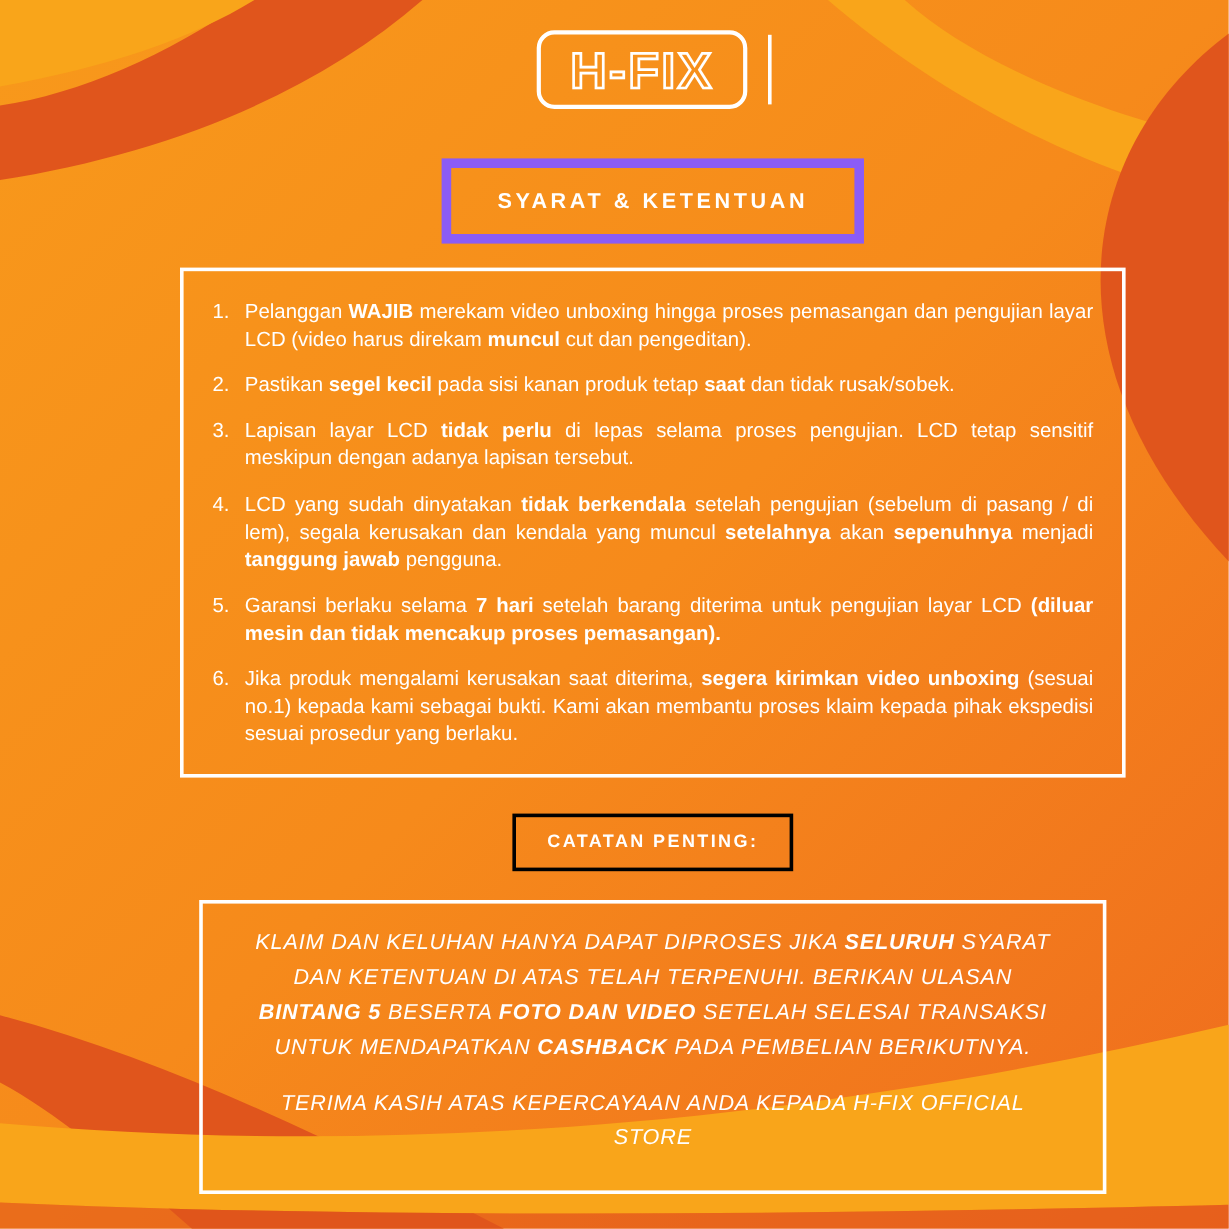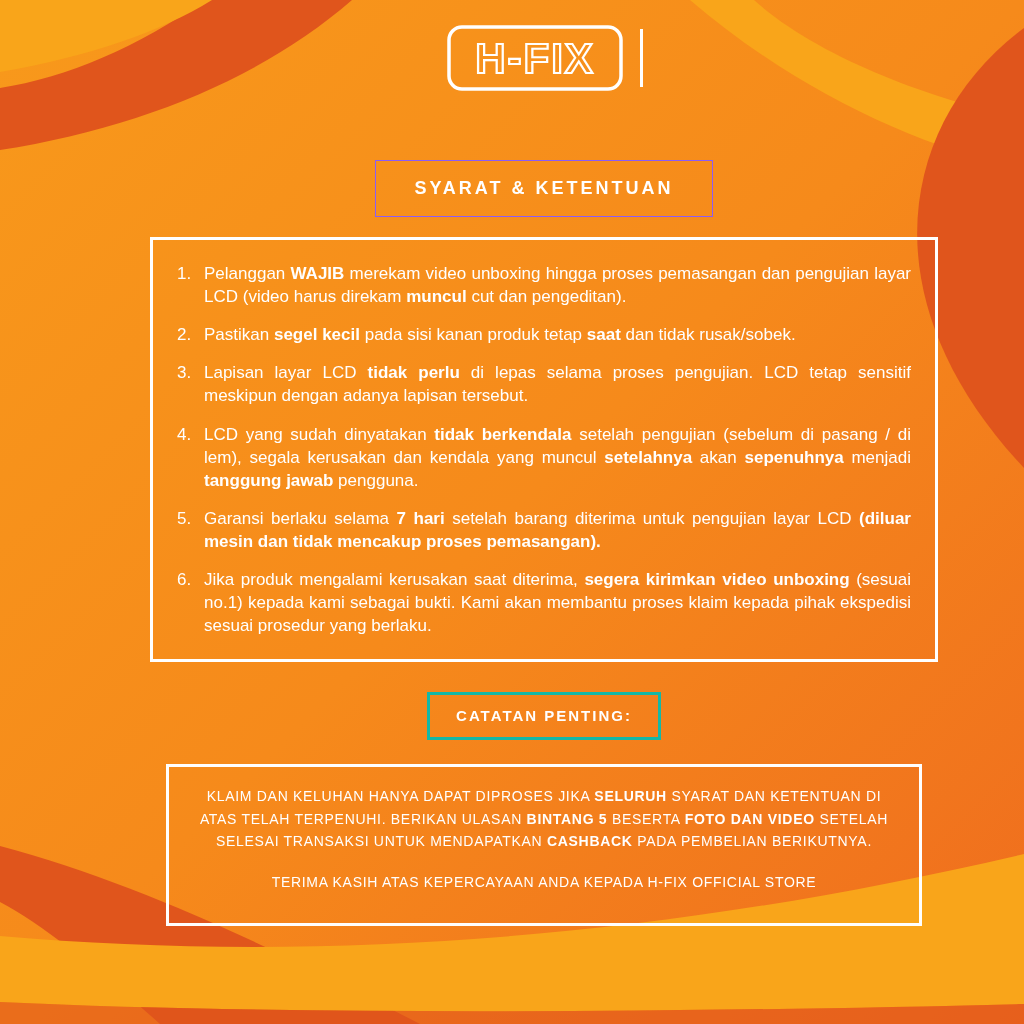--- a/index.html
+++ b/index.html
@@ -9,35 +9,35 @@
   .bg .dark{fill:var(--swoosh-dark,#e05a1c);}
   .bg .yellow{fill:var(--swoosh-yellow,#f9a51a);}
   .content{position:relative;z-index:1;display:flex;flex-direction:column;align-items:center;color:#fff;}
   
   .header{margin-top:16px;display:flex;align-items:center;gap:15px;}
   .logo-svg{display:block;}
   .logo-svg text{font-family:"Liberation Sans",sans-serif;font-weight:bold;}
   .logo-divider{width:3px;height:58px;background:#fff;}
   .store-label{font-weight:bold;font-size:25px;letter-spacing:2.5px;line-height:1.28;text-align:left;}
   
-  .title-box{margin-top:60px;border:1px solid #8b5cf6;padding:17px 38px;}
+  .title-box{margin-top:32px;border:8px solid #8b5cf6;padding:17px 38px;}
   .title-box span{font-size:18px;font-weight:bold;letter-spacing:3px;}
   
   .terms-box{margin-top:20px;width:788px;box-sizing:border-box;border:3px solid #fff;padding:22px 24px;}
   .term-item{display:flex;margin-bottom:15px;}
   .term-item:last-child{margin-bottom:0;}
   .term-num{width:27px;flex-shrink:0;font-size:17px;line-height:1.36;}
   .term-text{flex:1;font-size:17px;line-height:1.36;text-align:justify;}
   .b{font-weight:bold;}
   
-  .note-title-box{margin-top:30px;border:3px solid #14b8a6;padding:12px 26px;}
+  .note-title-box{margin-top:30px;border:3px solid #000000;padding:12px 26px;}
   .note-title-box span{font-size:15px;font-weight:bold;letter-spacing:2px;}
   
   .notes-box{margin-top:24px;width:756px;box-sizing:border-box;border:3px solid #fff;padding:18px 30px;text-align:center;}
-  .note-par{margin:0 0 18px 0;font-size:14px;letter-spacing:0.7px;line-height:1.6;}
+  .note-par{margin:0 0 18px 0;font-size:18px;letter-spacing:0.7px;line-height:1.6;font-style:italic;}
   .note-par:last-child{margin-bottom:12px;}
 </style>
 </head>
 <body>
 
 <div class="canvas">
 
   <svg class="bg" width="1024" height="1024" viewBox="0 0 1024 1024" preserveAspectRatio="none" aria-hidden="true">
     <defs>
       <linearGradient id="bgGrad" x1="0" y1="0" x2="1" y2="1">

